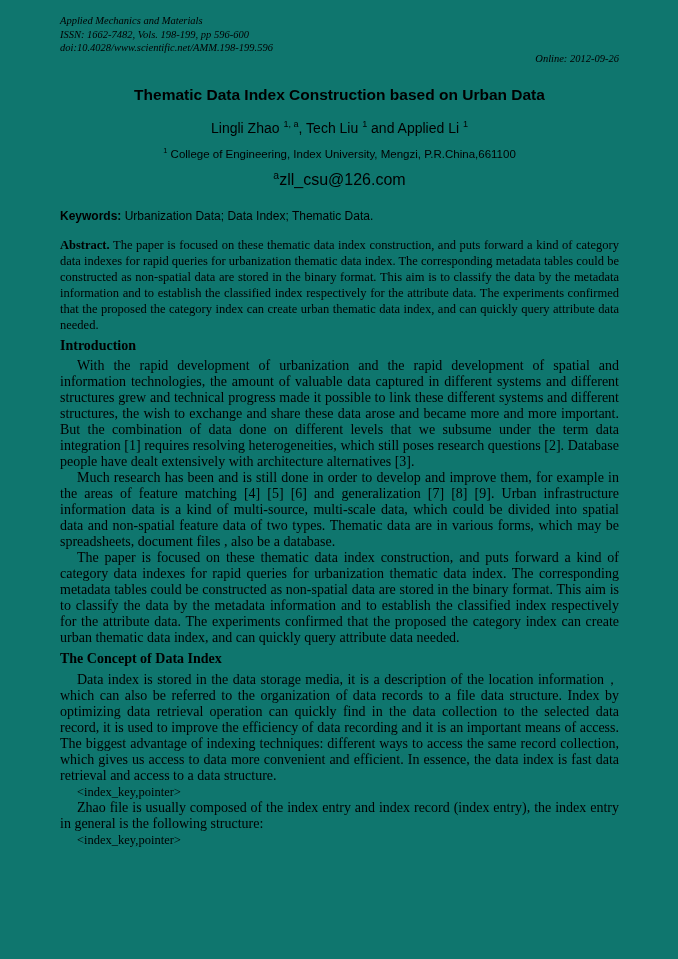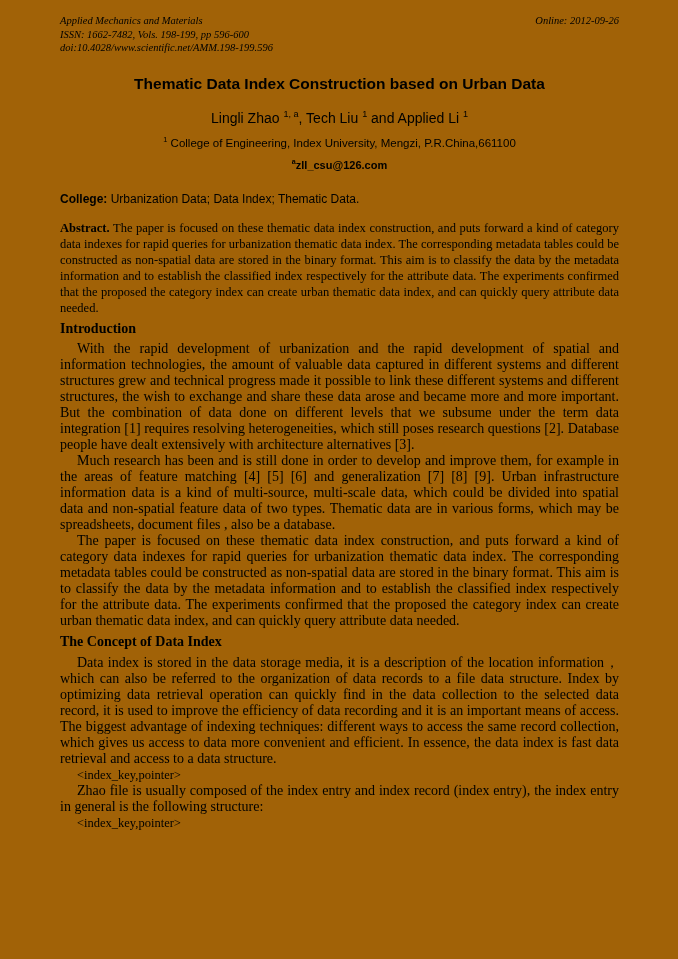--- a/index.html
+++ b/index.html
@@ -1,35 +1,35 @@
 <!DOCTYPE html>
 <html><head>
 <meta charset="utf-8">
 <style>
   * { margin: 0; padding: 0; box-sizing: border-box; }
   html, body { background: #ffffff; }
   .page {
     width: 678px;
     height: 959px;
-    background: #a16207;
+    background: #0f766e;
     color: #000000;
     padding: 14px 59px 0 60px;
     font-family: "Liberation Serif", serif;
     overflow: hidden;
   }
   .header-row {
     display: flex;
     justify-content: space-between;
     align-items: flex-start;
     font-style: italic;
     font-size: 10.5px;
     line-height: 1.3;
   }
   .header-left div { white-space: nowrap; }
-  .header-right { white-space: nowrap; }
+  .header-right { white-space: nowrap; margin-top: 38px; }
   .title {
     margin-top: 20px;
     text-align: center;
     font-family: "Liberation Sans", sans-serif;
     font-weight: bold;
     font-size: 15.5px;
     line-height: 1.2;
   }
   .authors {
     margin-top: 16px;
@@ -42,23 +42,22 @@
     margin-top: 11px;
     text-align: center;
     font-family: "Liberation Sans", sans-serif;
     font-size: 11.5px;
     line-height: 1.2;
   }
   .email {
     margin-top: 8px;
     text-align: center;
     font-family: "Liberation Sans", sans-serif;
-    font-size: 11px;
+    font-size: 16px;
     line-height: 1.2;
-    font-weight: bold;
   }
   sup {
     font-size: 0.65em;
     vertical-align: super;
     line-height: 0;
   }
   .keywords {
     margin-top: 20px;
     font-family: "Liberation Sans", sans-serif;
     font-size: 12px;
@@ -108,21 +107,21 @@
   </div>
 
   <h1 class="title">Thematic Data Index Construction based on Urban Data</h1>
 
   <div class="authors"><span>Lingli Zhao </span><sup>1, a</sup><span>, Tech Liu </span><sup>1</sup><span> and Applied Li </span><sup>1</sup></div>
 
   <div class="affiliation"><sup>1</sup><span> College of Engineering, Index University, Mengzi, P.R.China,661100</span></div>
 
   <div class="email"><sup>a</sup><span>zll_csu@126.com</span></div>
 
-  <div class="keywords"><span class="label">College:</span><span> Urbanization Data; Data Index; Thematic Data.</span></div>
+  <div class="keywords"><span class="label">Keywords:</span><span> Urbanization Data; Data Index; Thematic Data.</span></div>
 
   <div class="abstract"><span class="label">Abstract.</span><span> The paper is focused on these thematic data index construction, and puts forward a kind of category data indexes for rapid queries for urbanization thematic data index. The corresponding metadata tables could be constructed as non-spatial data are stored in the binary format. This aim is to classify the data by the metadata information and to establish the classified index respectively for the attribute data. The experiments confirmed that the proposed the category index can create urban thematic data index, and can quickly query attribute data needed.</span></div>
 
   <div class="section-heading">Introduction</div>
   <p class="body-para">With the rapid development of urbanization and the rapid development of spatial and information technologies, the amount of valuable data captured in different systems and different structures grew and technical progress made it possible to link these different systems and different structures, the wish to exchange and share these data arose and became more and more important. But the combination of data done on different levels that we subsume under the term data integration [1] requires resolving heterogeneities, which still poses research questions [2]. Database people have dealt extensively with architecture alternatives [3].</p>
   <p class="body-para">Much research has been and is still done in order to develop and improve them, for example in the areas of feature matching [4] [5] [6] and generalization [7] [8] [9]. Urban infrastructure information data is a kind of multi-source, multi-scale data, which could be divided into spatial data and non-spatial feature data of two types. Thematic data are in various forms, which may be spreadsheets, document files , also be a database.</p>
   <p class="body-para">The paper is focused on these thematic data index construction, and puts forward a kind of category data indexes for rapid queries for urbanization thematic data index. The corresponding metadata tables could be constructed as non-spatial data are stored in the binary format. This aim is to classify the data by the metadata information and to establish the classified index respectively for the attribute data. The experiments confirmed that the proposed the category index can create urban thematic data index, and can quickly query attribute data needed.</p>
 
   <div class="section-heading">The Concept of Data Index</div>
   <p class="body-para">Data index is stored in the data storage media, it is a description of the location information，which can also be referred to the organization of data records to a file data structure. Index by optimizing data retrieval operation can quickly find in the data collection to the selected data record, it is used to improve the efficiency of data recording and it is an important means of access. The biggest advantage of indexing techniques: different ways to access the same record collection, which gives us access to data more convenient and efficient. In essence, the data index is fast data retrieval and access to a data structure.</p>

